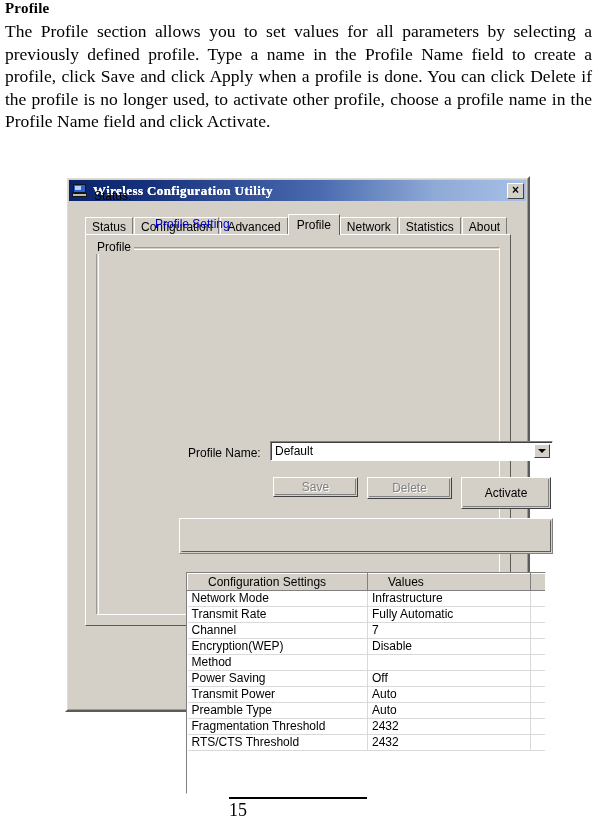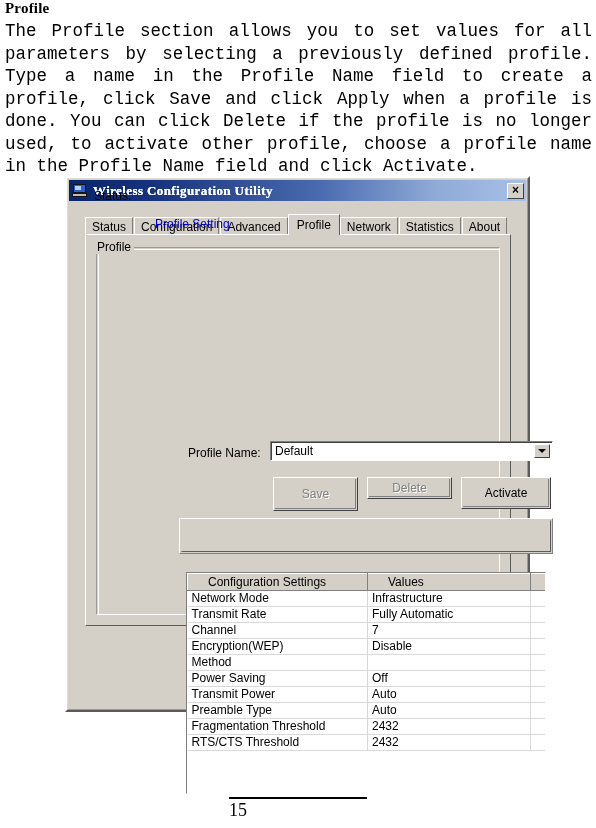--- a/index.html
+++ b/index.html
@@ -24,21 +24,21 @@
     font-weight: bold;
     font-size: 15px;
     color: #000;
     letter-spacing: 0.2px;
   }
   .doc-paragraph {
     position: absolute;
     left: 5px;
     top: 20px;
     width: 587px;
-    font-family: Liberation Mono, monospace;
+    font-family: Liberation Serif, serif;
     font-size: 17.5px;
     line-height: 22.5px;
     color: #000;
     text-align: justify;
     text-justify: inter-word;
   }
 
   
   .page-rule {
     position: absolute;
@@ -343,21 +343,21 @@
     right: 1px; bottom: 1px;
     border-right: 1px solid #808080;
     border-bottom: 1px solid #808080;
     pointer-events: none;
   }
   .btn.disabled {
     color: #808080;
     text-shadow: 1px 1px 0 #ffffff;
   }
 
-  #save-btn  { left: 206px; top: 299px; width: 85px; height: 34px; }
+  #save-btn  { left: 206px; top: 299px; width: 85px; height: 20px; }
   #delete-btn{ left: 300px; top: 299px; width: 85px; height: 22px; }
   #activate-btn { left: 394px; top: 299px; width: 90px; height: 32px; }
 
   
   .status-panel {
     position: absolute;
     left: 112px;
     top: 340px;
     width: 374px;
     height: 36px;

